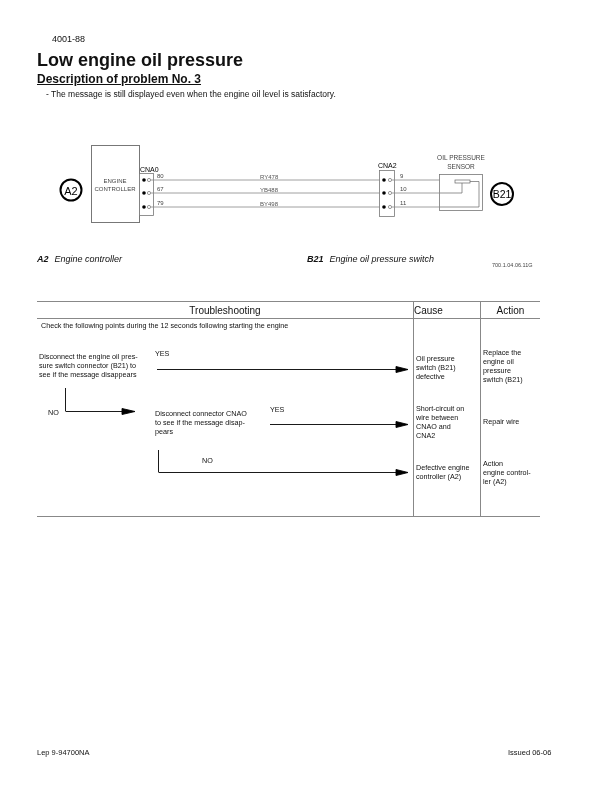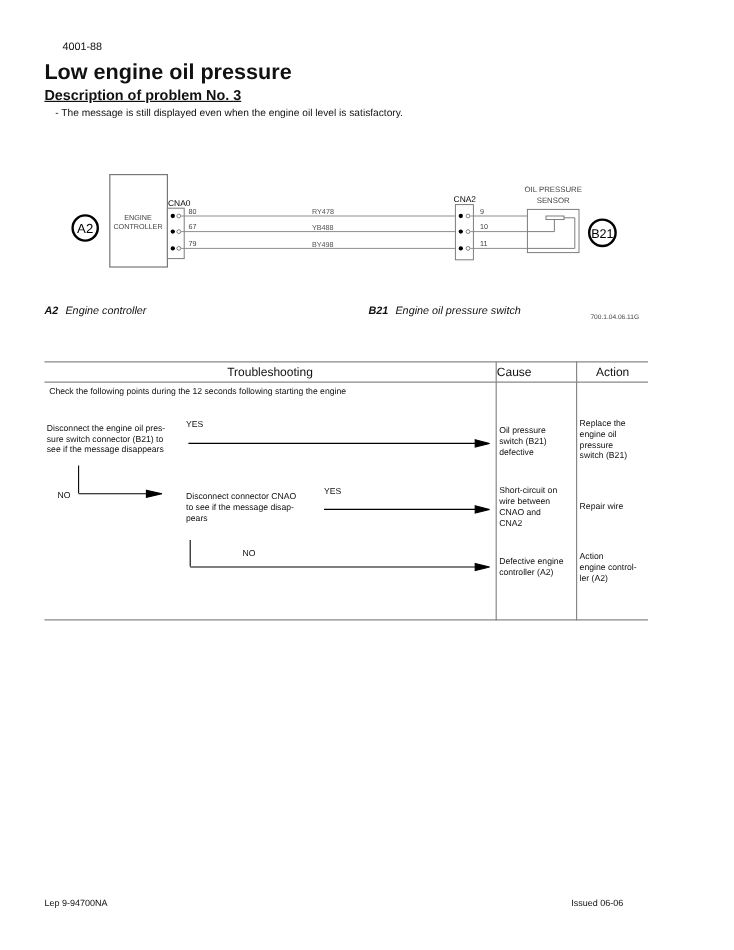--- a/index.html
+++ b/index.html
@@ -150,13 +150,13 @@
 CNAO and
 CNA2</div>
 <div class="abs cell" style="left:483px;top:417px;white-space:pre-line">Repair wire</div>
 <div class="abs cell" style="left:416px;top:463px;white-space:pre-line">Defective engine
 controller (A2)</div>
 <div class="abs cell" style="left:483px;top:459px;white-space:pre-line">Action
 engine control-
 ler (A2)</div>
 
 <div class="abs footer" style="left:37px">Lep 9-94700NA</div>
-<div class="abs footer" style="left:476px">Issued 06-06</div>
+<div class="abs footer" style="left:508px">Issued 06-06</div>
 
 </body></html>

